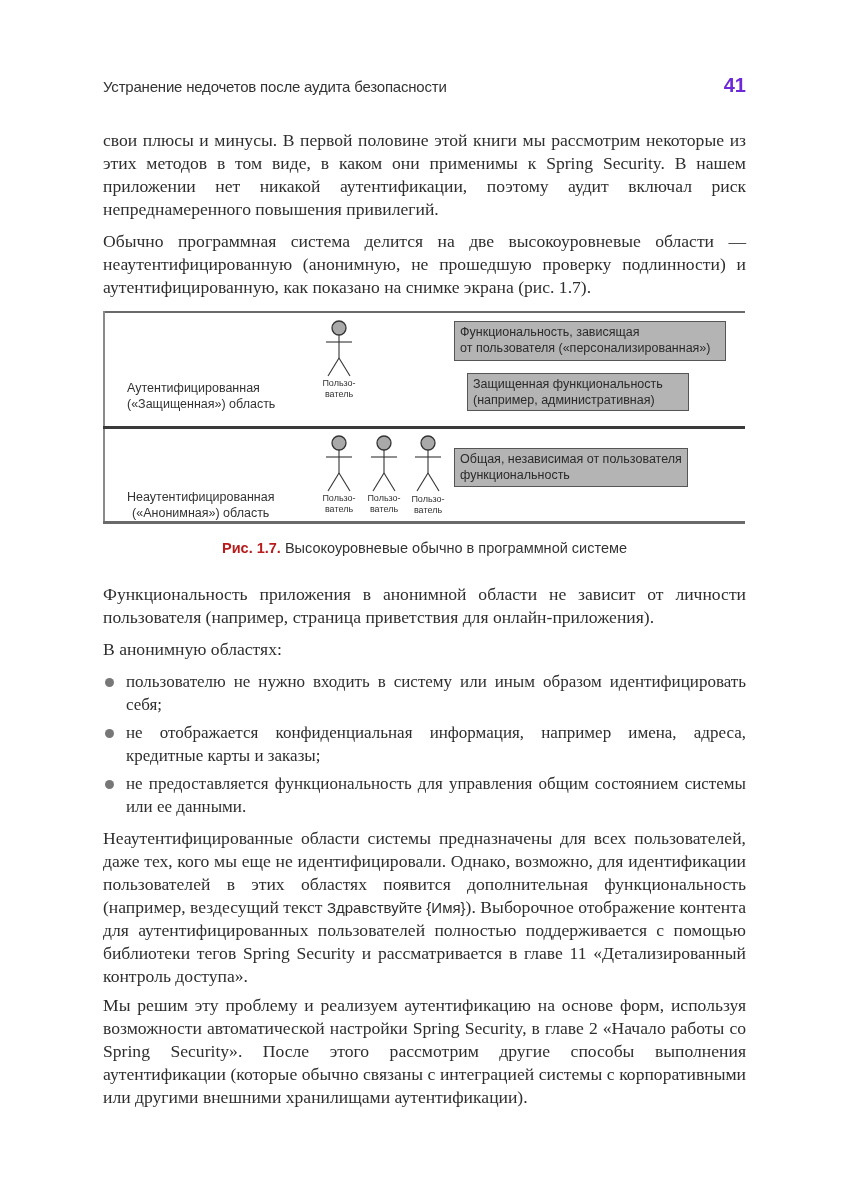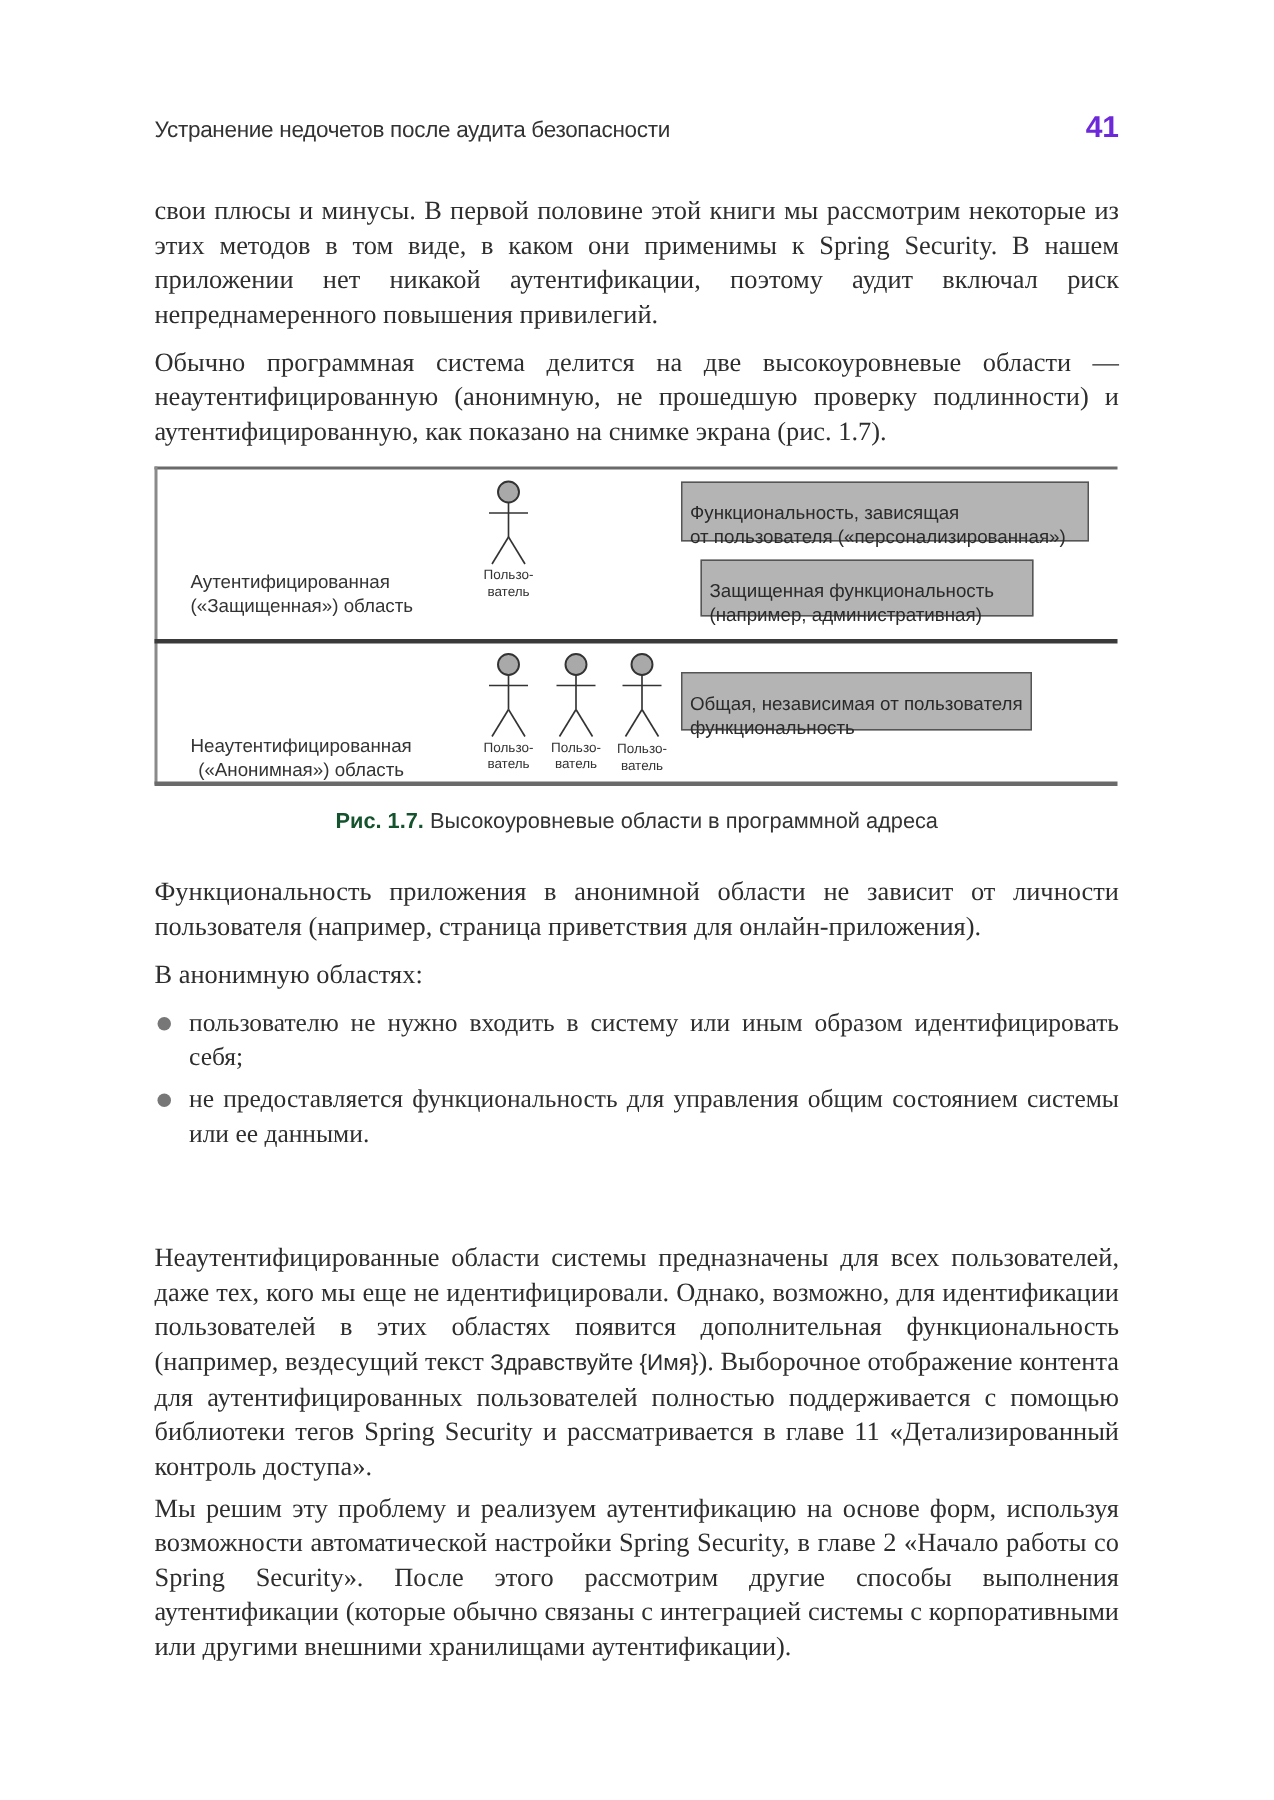--- a/index.html
+++ b/index.html
@@ -12,27 +12,27 @@
   .bullet-list li { position: relative; padding-left: 23px; margin-bottom: 5px; text-align: justify; }
   .bullet-dot { position: absolute; left: 2px; top: 8px; width: 9px; height: 9px; border-radius: 50%; background: #777; }
   .inline-sans { font-family: "Liberation Sans", sans-serif; font-size: 15px; }
 
   .diagram { position: absolute; left: 103px; top: 311px; width: 642px; height: 212px; }
   .diagram .frame-top { position: absolute; left: 0; top: 0; width: 642px; height: 2px; background: #6a6a6a; }
   .diagram .frame-left { position: absolute; left: 0; top: 0; width: 2px; height: 212px; background: #8a8a8a; }
   .diagram .divider { position: absolute; left: 0; top: 115px; width: 642px; height: 3px; background: #3a3a3a; }
   .diagram .frame-bottom { position: absolute; left: 0; top: 210px; width: 642px; height: 3px; background: #6a6a6a; }
   .area-label { position: absolute; font-family: "Liberation Sans", sans-serif; font-size: 12.5px; line-height: 16px; color: #333; margin-top: 34px; }
-  .func-box { position: absolute; background: #b4b4b4; border: 1.5px solid #555; font-family: "Liberation Sans", sans-serif; font-size: 12.5px; line-height: 16px; color: #2a2a2a; padding: 12px 5px; box-sizing: border-box; }
+  .func-box { position: absolute; background: #b4b4b4; border: 1.5px solid #555; font-family: "Liberation Sans", sans-serif; font-size: 12.5px; line-height: 16px; color: #2a2a2a; padding: 2px 5px; box-sizing: border-box; }
   .actor { position: absolute; width: 40px; }
   .actor svg { display: block; margin: 0 auto; }
   .actor-label { font-family: "Liberation Sans", sans-serif; font-size: 9px; line-height: 11px; color: #333; text-align: center; }
 
   .caption { position: absolute; left: 103px; width: 643px; top: 540px; text-align: center; font-family: "Liberation Sans", sans-serif; font-size: 14.5px; color: #333; }
-  .caption b { color: #14532d; }
+  .caption b { color: #b91c1c; }
 </style>
 </head>
 <body>
 
 <div>
   <div class="header-title">Устранение недочетов после аудита безопасности</div>
   <div class="page-num">41</div>
 </div>
 
 <div class="body-text" style="top:129px;">
@@ -125,33 +125,34 @@
     </div>
   </div>
 
   <div class="func-box" style="left:351px; top:137px; width:234px; height:39px;">
     <div>Общая, независимая от пользователя</div>
     <div>функциональность</div>
   </div>
 </div>
 
 <div class="caption">
-  <b>Рис. 1.7.</b><span> Высокоуровневые области в программной адреса</span>
+  <b>Рис. 1.7.</b><span> Высокоуровневые обычно в программной системе</span>
 </div>
 
 <div class="body-text" style="top:583px;">
   <p>Функциональность приложения в анонимной области не зависит от личности пользователя (например, страница приветствия для онлайн-приложения).</p>
 </div>
 
 <div class="body-text" style="top:638px;">
   <p>В анонимную областях:</p>
 </div>
 
 <ul class="bullet-list" style="top:670px;">
   <li><span class="bullet-dot"></span><span>пользователю не нужно входить в систему или иным образом идентифицировать себя;</span></li>
+  <li><span class="bullet-dot"></span><span>не отображается конфиденциальная информация, например имена, адреса, кредитные карты и заказы;</span></li>
   <li><span class="bullet-dot"></span><span>не предоставляется функциональность для управления общим состоянием системы или ее данными.</span></li>
 </ul>
 
 <div class="body-text" style="top:827px;">
   <p><span>Неаутентифицированные области системы предназначены для всех пользователей, даже тех, кого мы еще не идентифицировали. Однако, возможно, для идентификации пользователей в этих областях появится дополнительная функциональность (например, вездесущий текст </span><span class="inline-sans">Здравствуйте {Имя}</span><span>). Выборочное отображение контента для аутентифицированных пользователей полностью поддерживается с помощью библиотеки тегов Spring Security и рассматривается в главе 11 «Детализированный контроль доступа».</span></p>
 </div>
 
 <div class="body-text" style="top:994px;">
   <p>Мы решим эту проблему и реализуем аутентификацию на основе форм, используя возможности автоматической настройки Spring Security, в главе 2 «Начало работы со Spring Security». После этого рассмотрим другие способы выполнения аутентификации (которые обычно связаны с интеграцией системы с корпоративными или другими внешними хранилищами аутентификации).</p>
 </div>

